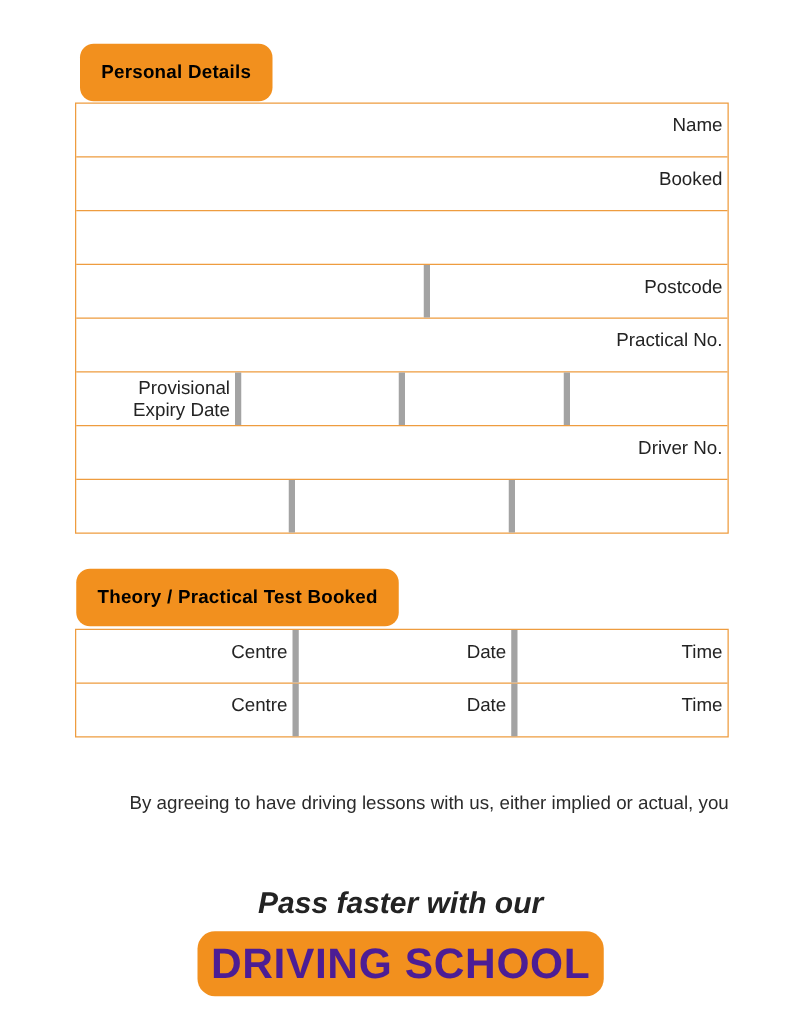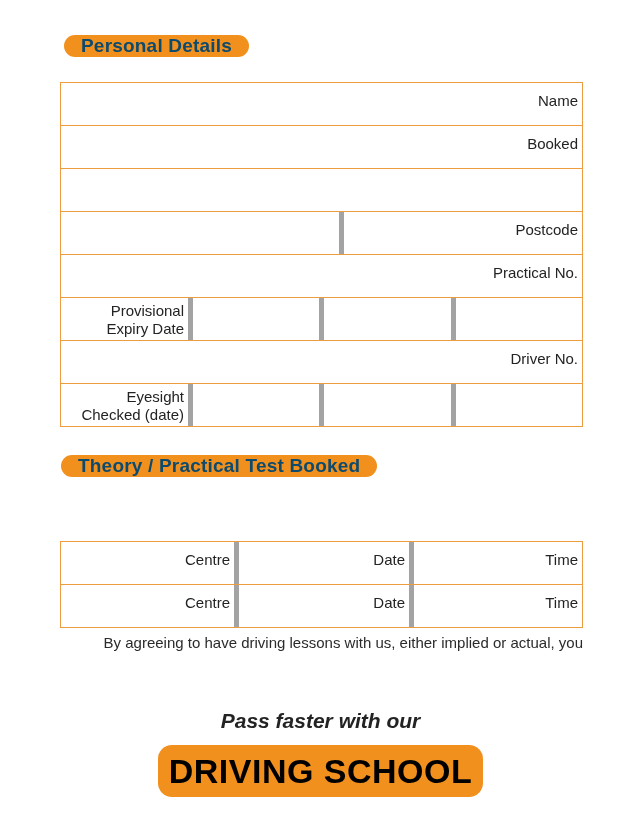--- a/index.html
+++ b/index.html
@@ -2,22 +2,22 @@
 <html><head>
 <meta charset="utf-8">
 <title>Driving School Form</title>
 <style>
   html,body{margin:0;padding:0;background:#ffffff;}
   .sheet{
     position:relative;width:641px;height:828px;background:#ffffff;
     font-family:"Liberation Sans",sans-serif;color:#232323;overflow:hidden;
   }
   .section-badge{
-    position:absolute;display:inline-block;background:#F2901E;color:#0c4a6e;
-    font-weight:bold;font-size:19px;line-height:22px;padding:0 17px;
+    position:absolute;display:inline-block;background:#F2901E;color:#000000;
+    font-weight:bold;font-size:15px;line-height:22px;padding:12px 17px;
     border-radius:11px;letter-spacing:0.2px;white-space:nowrap;
   }
   .form-table{
     position:absolute;left:60px;width:523px;background:#ffffff;
     border:1px solid #EE9C3F;box-sizing:border-box;
   }
   .ft-row{display:flex;height:42px;}
   .ft-row + .ft-row{border-top:1px solid #EE9C3F;}
   .cell{position:relative;box-sizing:border-box;text-align:right;}
   .cell + .cell{border-left:5px solid #a3a3a3;}
@@ -30,25 +30,25 @@
     display:block;font-size:15px;line-height:18px;padding:9px 4px 0 9px;
   }
   .flabel.two-line{padding-top:4px;}
   .flabel.two-line span{display:block;}
   .disclaimer{
     position:absolute;left:0;top:631px;width:583px;text-align:right;
     font-size:15px;line-height:23px;color:#2b2b2b;
   }
   .tagline{
     position:absolute;left:0;top:709px;width:641px;text-align:center;
-    font-weight:bold;font-style:italic;font-size:21px;color:#232323;
+    font-weight:bold;font-style:italic;font-size:24px;color:#232323;
   }
   .brand-badge{
     position:absolute;left:158px;top:745px;width:325px;height:52px;
-    background:#F2901E;border-radius:14px;color:#000000;font-weight:bold;
+    background:#F2901E;border-radius:14px;color:#4c1d95;font-weight:bold;
     font-size:34px;line-height:52px;text-align:center;letter-spacing:0.5px;
     white-space:nowrap;
   }
 </style>
 </head>
 <body>
 
 <div class="sheet">
 
   <div class="section-badge" style="left:64px;top:35px;">Personal Details</div>
@@ -88,35 +88,29 @@
       <div class="cell fill"></div>
       <div class="cell fill"></div>
       <div class="cell fill"></div>
     </div>
     <div class="ft-row">
       <div class="cell fill">
         <span class="flabel">Driver No.</span>
       </div>
     </div>
     <div class="ft-row">
-      <div class="cell w-label">
-        <span class="flabel two-line">
-          <span>Eyesight</span>
-          <span>Checked (date)</span>
-        </span>
-      </div>
       <div class="cell fill"></div>
       <div class="cell fill"></div>
       <div class="cell fill"></div>
     </div>
   </div>
 
   <div class="section-badge" style="left:61px;top:455px;">Theory / Practical Test Booked</div>
 
-  <div class="form-table" style="top:503px;margin-top:38px;">
+  <div class="form-table" style="top:503px;">
     <div class="ft-row">
       <div class="cell w-third1">
         <span class="flabel">Centre</span>
       </div>
       <div class="cell w-third2">
         <span class="flabel">Date</span>
       </div>
       <div class="cell fill">
         <span class="flabel">Time</span>
       </div>

